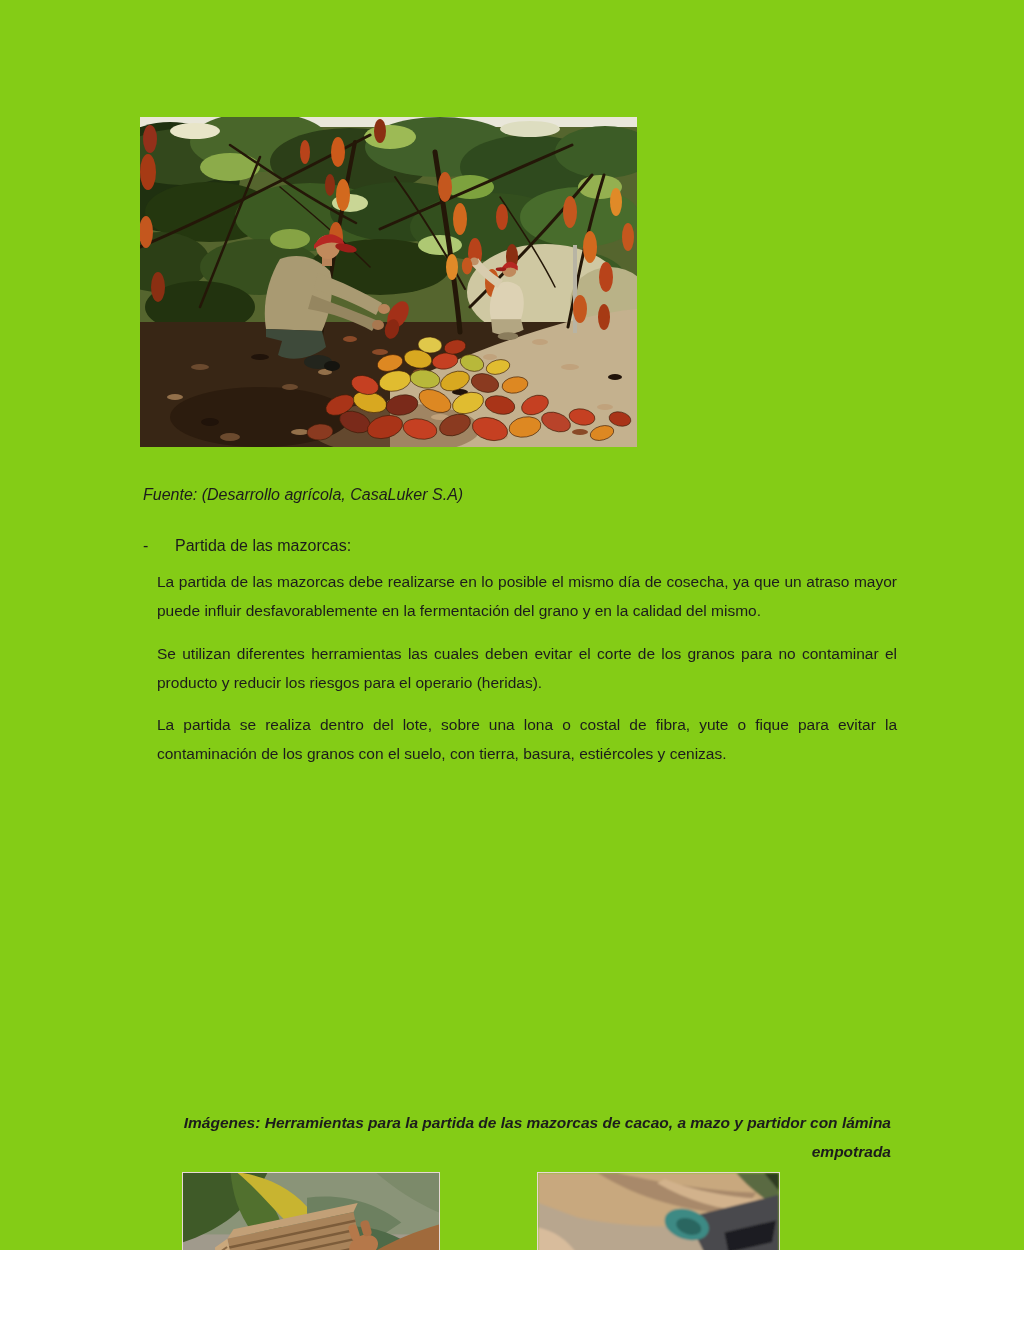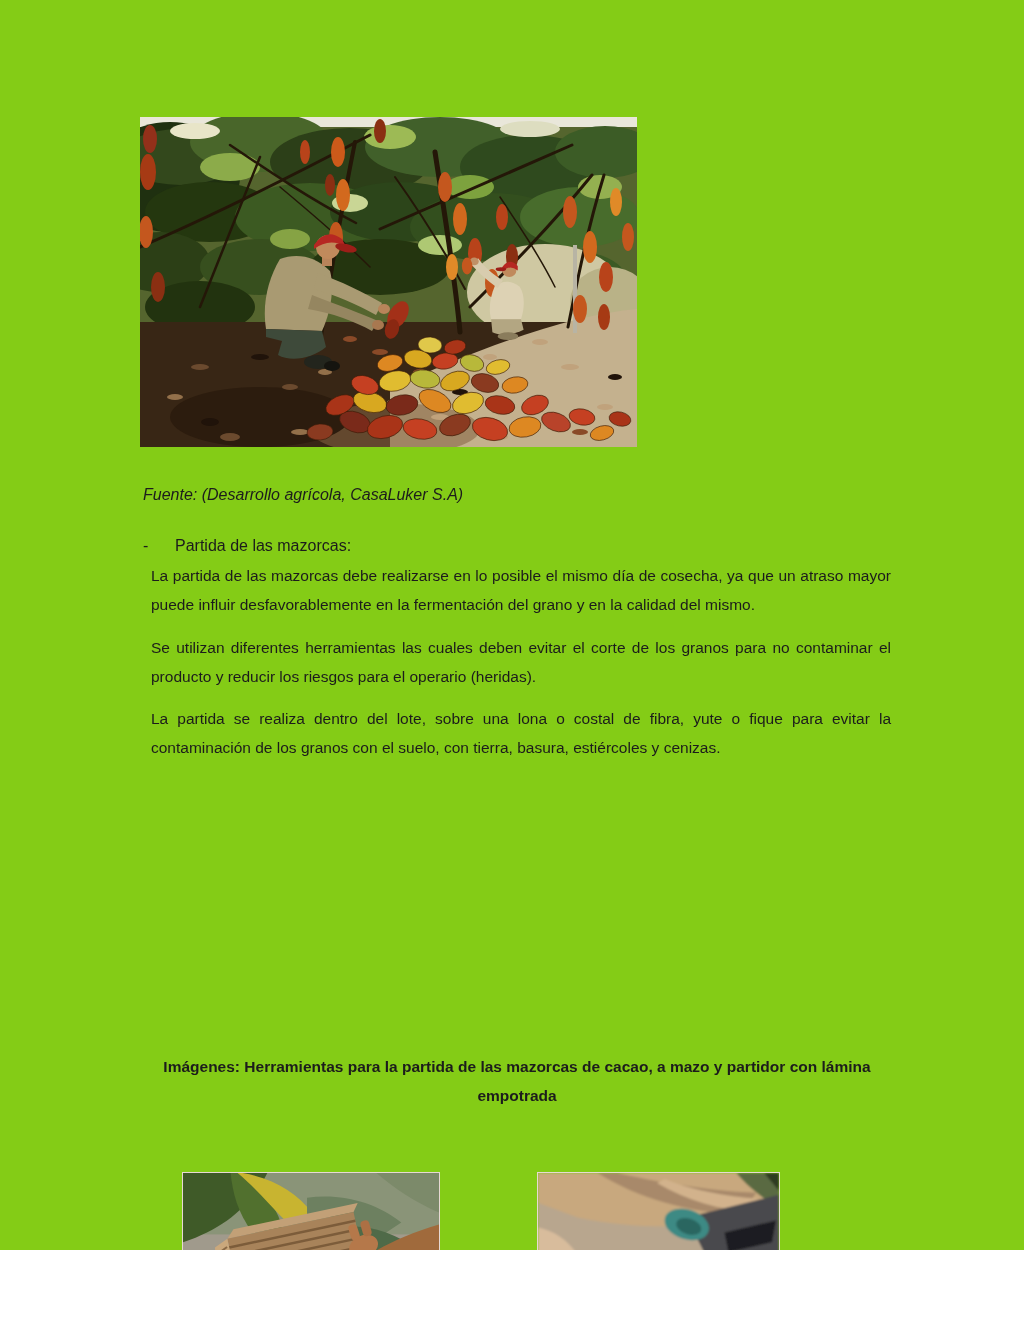--- a/index.html
+++ b/index.html
@@ -23,29 +23,29 @@
   }
   .list-row{
     position:absolute;left:143px;top:511px;width:740px;
     font-size:16px;line-height:22px;margin-top:24px;
   }
   .list-row .marker{display:inline-block;width:32px;}
   .body-par{
     position:absolute;left:143px;width:740px;
     font-size:15.5px;line-height:28.5px;
     text-align:justify;text-justify:inter-word;
-    margin:8px;
+    margin:14px;
   }
   .par-1{top:554px;}
   .par-2{top:626px;}
   .par-3{top:697px;}
   .caption-imagenes{
-    position:absolute;left:143px;top:1036px;width:748px;
-    font-size:15.5px;font-weight:bold;
-    line-height:29px;text-align:center;
+    position:absolute;left:143px;top:1092px;width:748px;
+    font-size:15.5px;font-weight:bold;font-style:italic;
+    line-height:29px;text-align:right;
   }
   .photo-bl{
     position:absolute;left:182px;top:1172px;width:258px;height:200px;
     overflow:hidden;border:1px solid #e7d9d4;box-sizing:border-box;
   }
   .photo-br{
     position:absolute;left:537px;top:1172px;width:243px;height:200px;
     overflow:hidden;border:1px solid #e7d9d4;box-sizing:border-box;
   }
   .photo-bl svg,.photo-br svg{display:block;width:100%;height:100%;}

